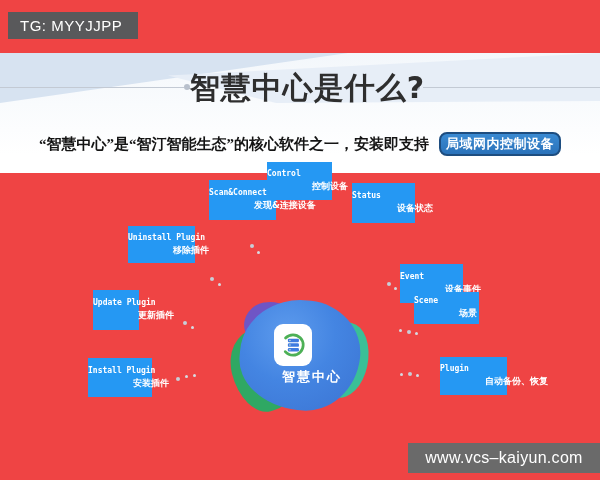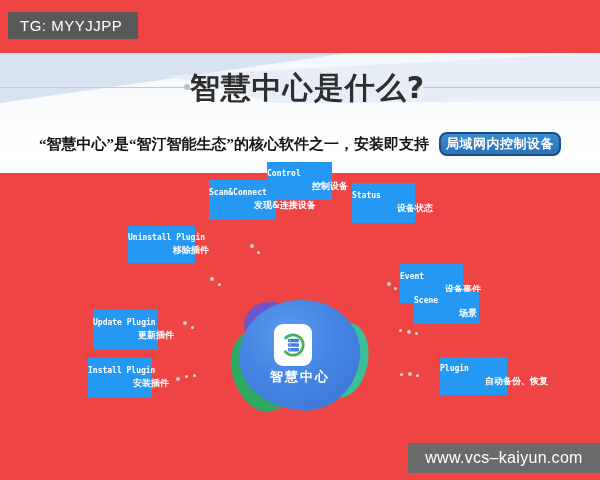--- a/index.html
+++ b/index.html
@@ -70,21 +70,21 @@
     display:flex; flex-direction:column; align-items:flex-start; justify-content:center;
     gap:2px; text-align:center;
   }
   .feat .en { font:700 8px "DejaVu Sans Mono", monospace; white-space:nowrap; }
   .feat .zh { font:700 9px "DejaVu Sans", sans-serif; white-space:nowrap;padding-left:45px; }
   .f-scan      { left:183px; top:180px; width:67px; height:40px;margin-left:26px; }
   .f-control   { left:267px; top:162px; width:65px; height:38px; }
   .f-status    { left:352px; top:183px; width:63px; height:40px; }
   .f-uninstall { left:128px; top:226px; width:67px; height:37px; }
   .f-event     { left:400px; top:228px; width:63px; height:39px;margin-top:36px; }
-  .f-update    { left:93px;  top:290px; width:65px; height:40px;margin-top:20px; }
+  .f-update    { left:93px;  top:290px; width:46px; height:40px; }
   .f-scene     { left:414px; top:292px; width:65px; height:32px; }
   .f-install   { left:88px;  top:358px; width:64px; height:39px; }
   .f-backup    { left:440px; top:357px; width:67px; height:38px; }
   
   .blob-wrap { position:absolute; left:232px; top:296px; width:136px; height:120px; }
   .blob { position:absolute; }
   .blob-purple {
     left:12px; top:6px; width:50px; height:44px; background:#6f55c5;
     border-radius:48% 52% 55% 45% / 52% 48% 50% 50%; transform:rotate(-10deg);
   }
@@ -100,21 +100,21 @@
     left:8px; top:4px; width:120px; height:110px;
     background:radial-gradient(circle at 38% 32%, #5d9bed 0%, #4485e2 45%, #3b73d2 100%);
     border-radius:53% 47% 46% 54% / 52% 48% 55% 45%; transform:rotate(6deg);
   }
   .logo-icon {
     position:absolute; left:42px; top:28px; width:38px; height:42px;
     background:#ffffff; border-radius:9px;
     display:flex; align-items:center; justify-content:center;
   }
   .blob-label {
-    position:absolute; left:0; top:72px; width:100%; text-align:center;
+    position:absolute; left:12px; top:72px; width:100%; text-align:center;
     color:#fff; font-size:13px; font-weight:700; letter-spacing:2px;
   }
 </style>
 </head>
 <body>
 
 <div class="page">
 
   <div class="slide-bg"></div>
   <div class="band-left"></div>

